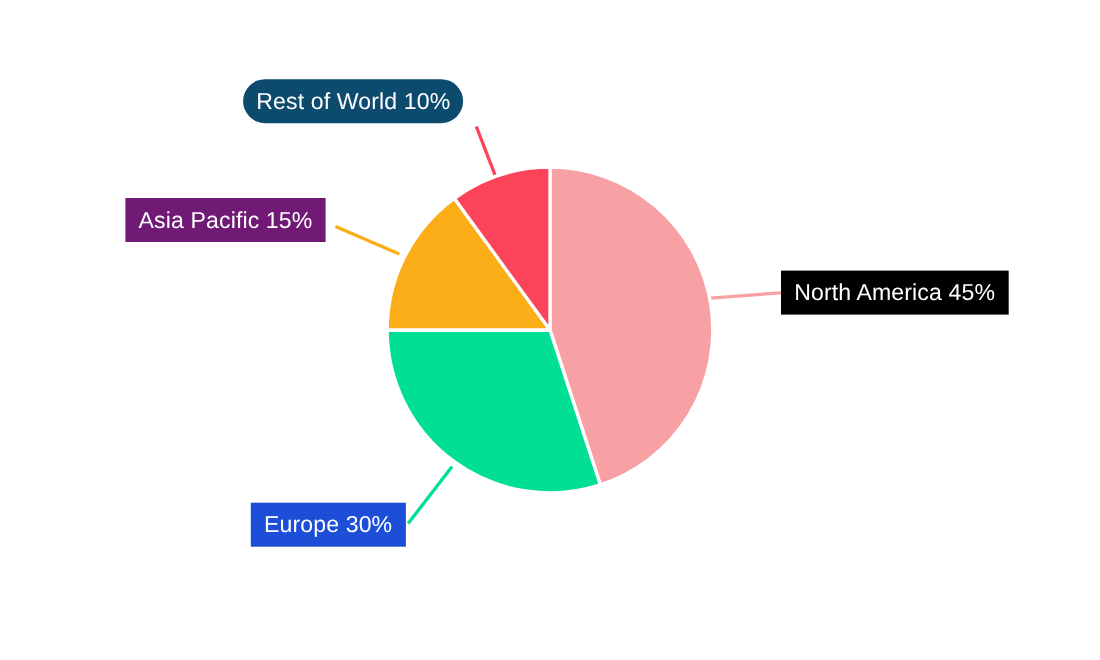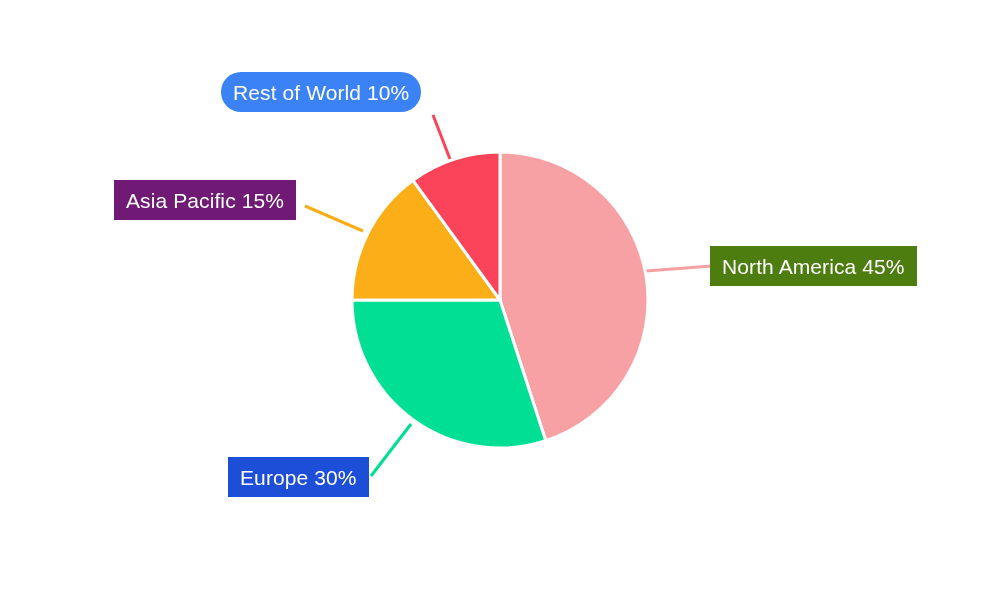--- a/index.html
+++ b/index.html
@@ -66,29 +66,29 @@
     </g>
 
     <g>
       <path class="slice-path" fill="#f8a1a4" d="M 500 300 L 500.00 152.00 A 148 148 0 0 1 545.73 440.76 Z"></path>
       <path class="slice-path" fill="#00df94" d="M 500 300 L 545.73 440.76 A 148 148 0 0 1 352.00 300.00 Z"></path>
       <path class="slice-path" fill="#fbae17" d="M 500 300 L 352.00 300.00 A 148 148 0 0 1 413.01 180.27 Z"></path>
       <path class="slice-path" fill="#fb4359" d="M 500 300 L 413.01 180.27 A 148 148 0 0 1 500.00 152.00 Z"></path>
     </g>
   </svg>
 
-  <div class="pie-label" style="left:710px; top:246px; background:#4d7c0f;">
+  <div class="pie-label" style="left:710px; top:246px; background:#000000;">
     <span>North America 45%</span>
   </div>
 
   <div class="pie-label" style="left:228px; top:457px; background:#1d4ed8;">
     <span>Europe 30%</span>
   </div>
 
   <div class="pie-label" style="left:114px; top:180px; background:#701a75;">
     <span>Asia Pacific 15%</span>
   </div>
 
-  <div class="pie-label" style="left:221px; top:72px; background:#3b82f6;border-radius:20px;">
+  <div class="pie-label" style="left:221px; top:72px; background:#0c4a6e;border-radius:20px;">
     <span>Rest of World 10%</span>
   </div>
 
 </div>
 
 </body></html>

